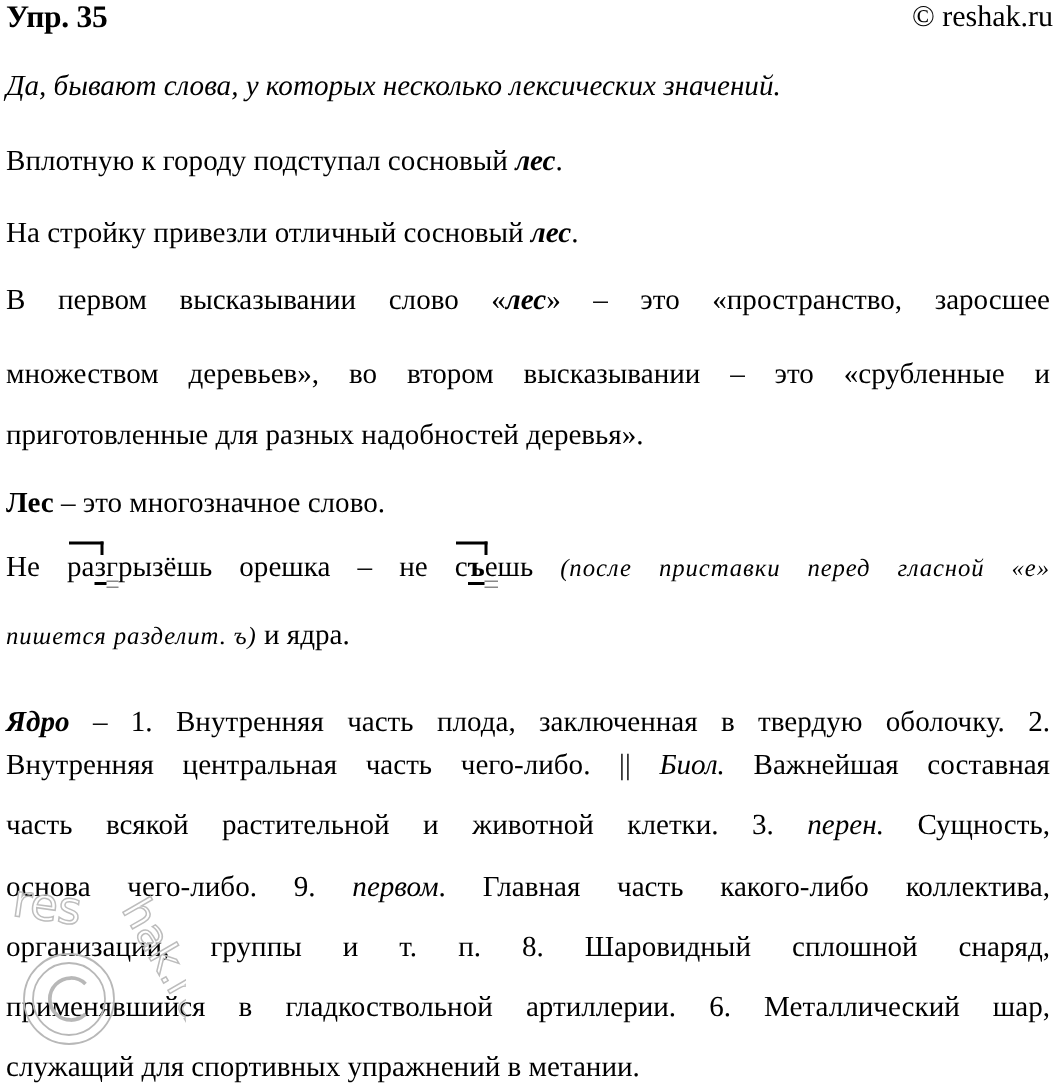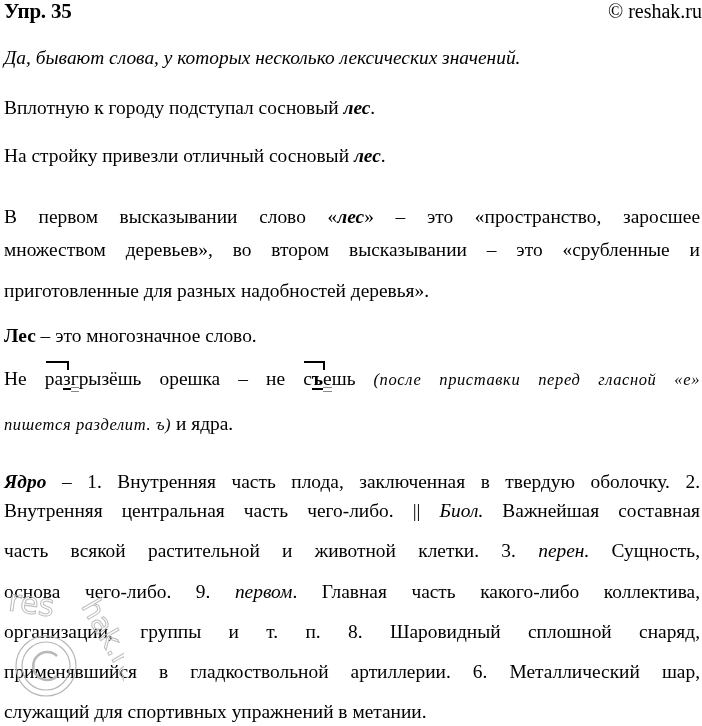--- a/index.html
+++ b/index.html
@@ -121,21 +121,21 @@
   <div class="line it" style="top:46px;">Да, бывают слова, у которых несколько лексических значений.</div>
 
   <div class="line" style="top:96px;">
     <span>Вплотную к городу подступал сосновый </span><span class="bi">лес</span><span>.</span>
   </div>
 
   <div class="line" style="top:144px;">
     <span>На стройку привезли отличный сосновый </span><span class="bi">лес</span><span>.</span>
   </div>
 
-  <div class="line justify" style="top:205px;">
+  <div class="line justify" style="top:189px;">
     <span>В первом высказывании слово «</span><span class="bi">лес</span><span>» – это «пространство, заросшее</span>
   </div>
   <div class="line justify" style="top:238px;">множеством деревьев», во втором высказывании – это «срубленные и</div>
   <div class="line" style="top:279px;">приготовленные для разных надобностей деревья».</div>
 
   <div class="line" style="top:324px;">
     <span class="b">Лес</span><span> – это многозначное слово.</span>
   </div>
 
   <div class="line justify" style="top:367px;">

